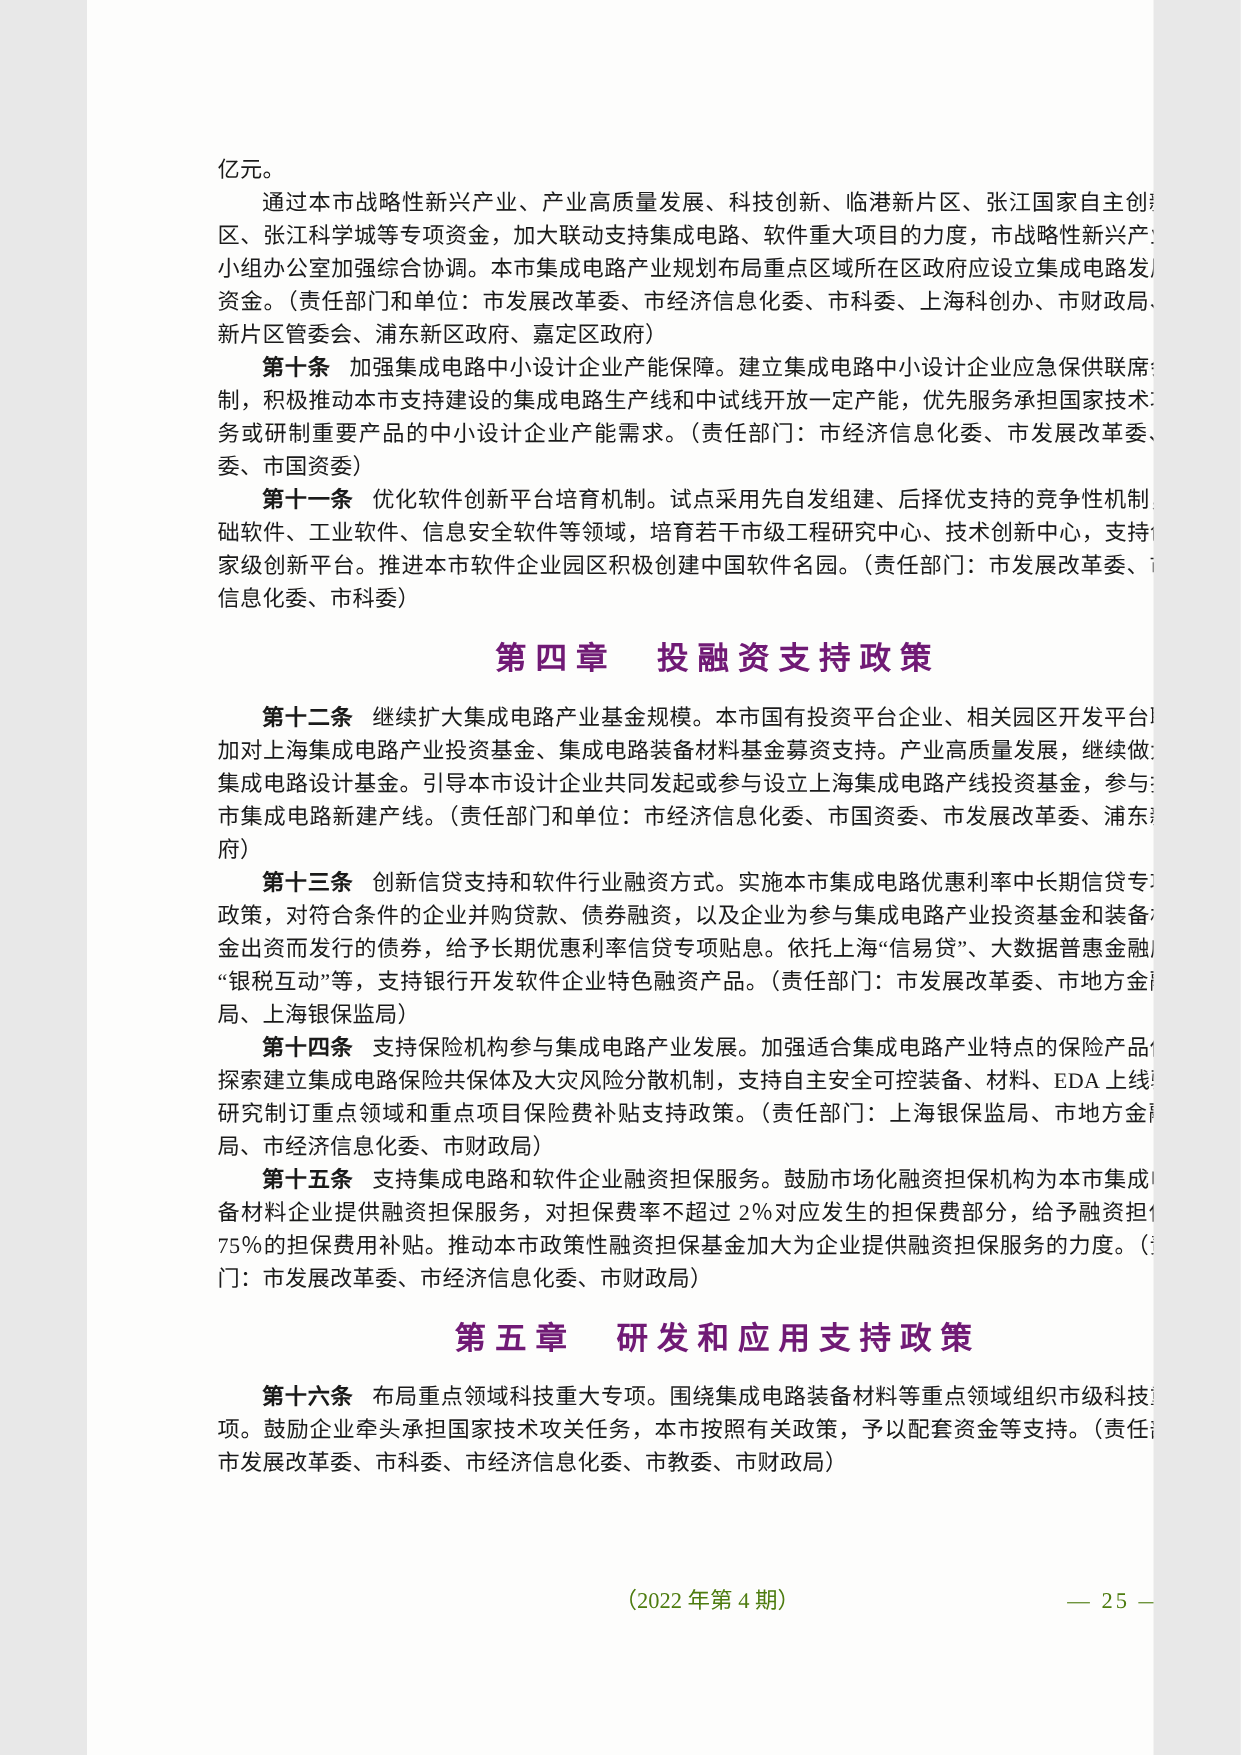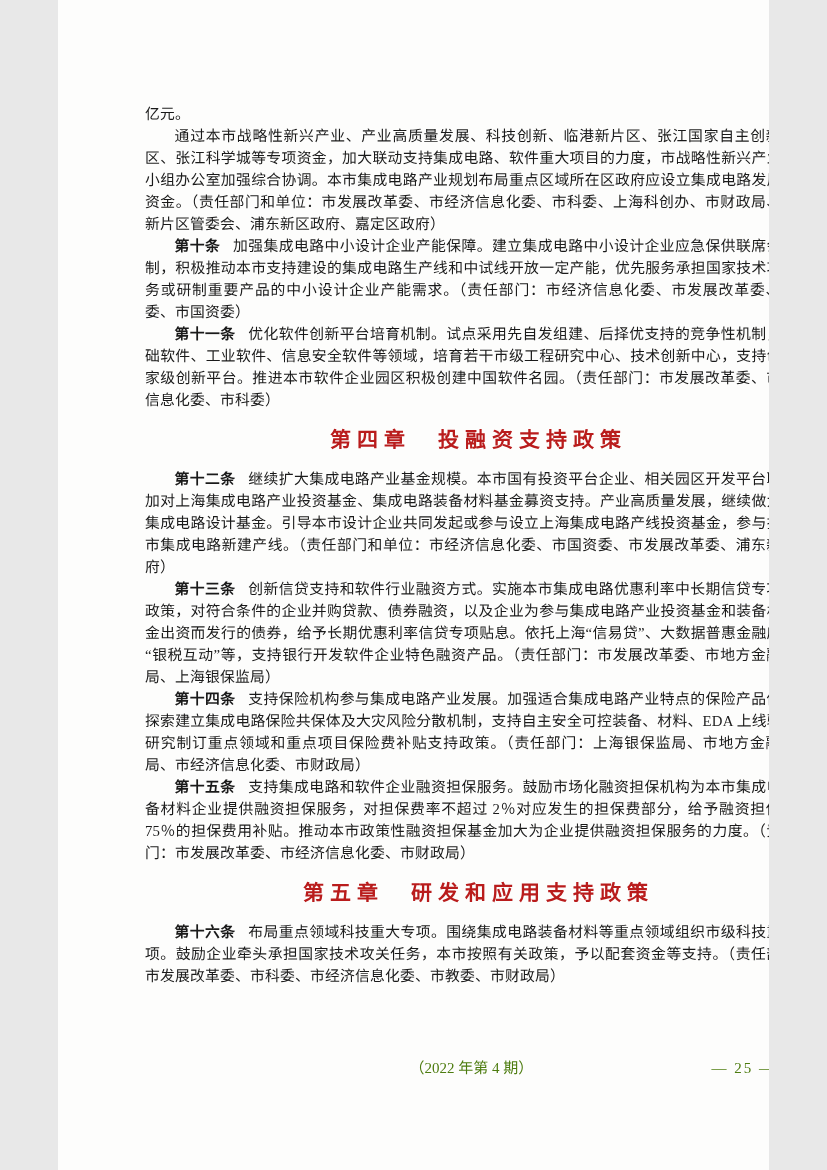--- a/index.html
+++ b/index.html
@@ -42,21 +42,21 @@
   }
   .chapter-heading {
     margin: 15px 0 15px 0;
     text-align: center;
     text-indent: 0;
     font-family: "Liberation Sans", "DejaVu Sans", sans-serif;
     font-weight: 700;
     font-size: 21px;
     line-height: 27px;
     letter-spacing: 6px;
-    color: #b91c1c;
+    color: #701a75;
   }
   .footer {
     position: absolute;
     top: 1056px;
     left: 0;
     width: 827px;
     height: 24px;
     font-size: 15px;
     line-height: 24px;
     color: #4d7c0f;

